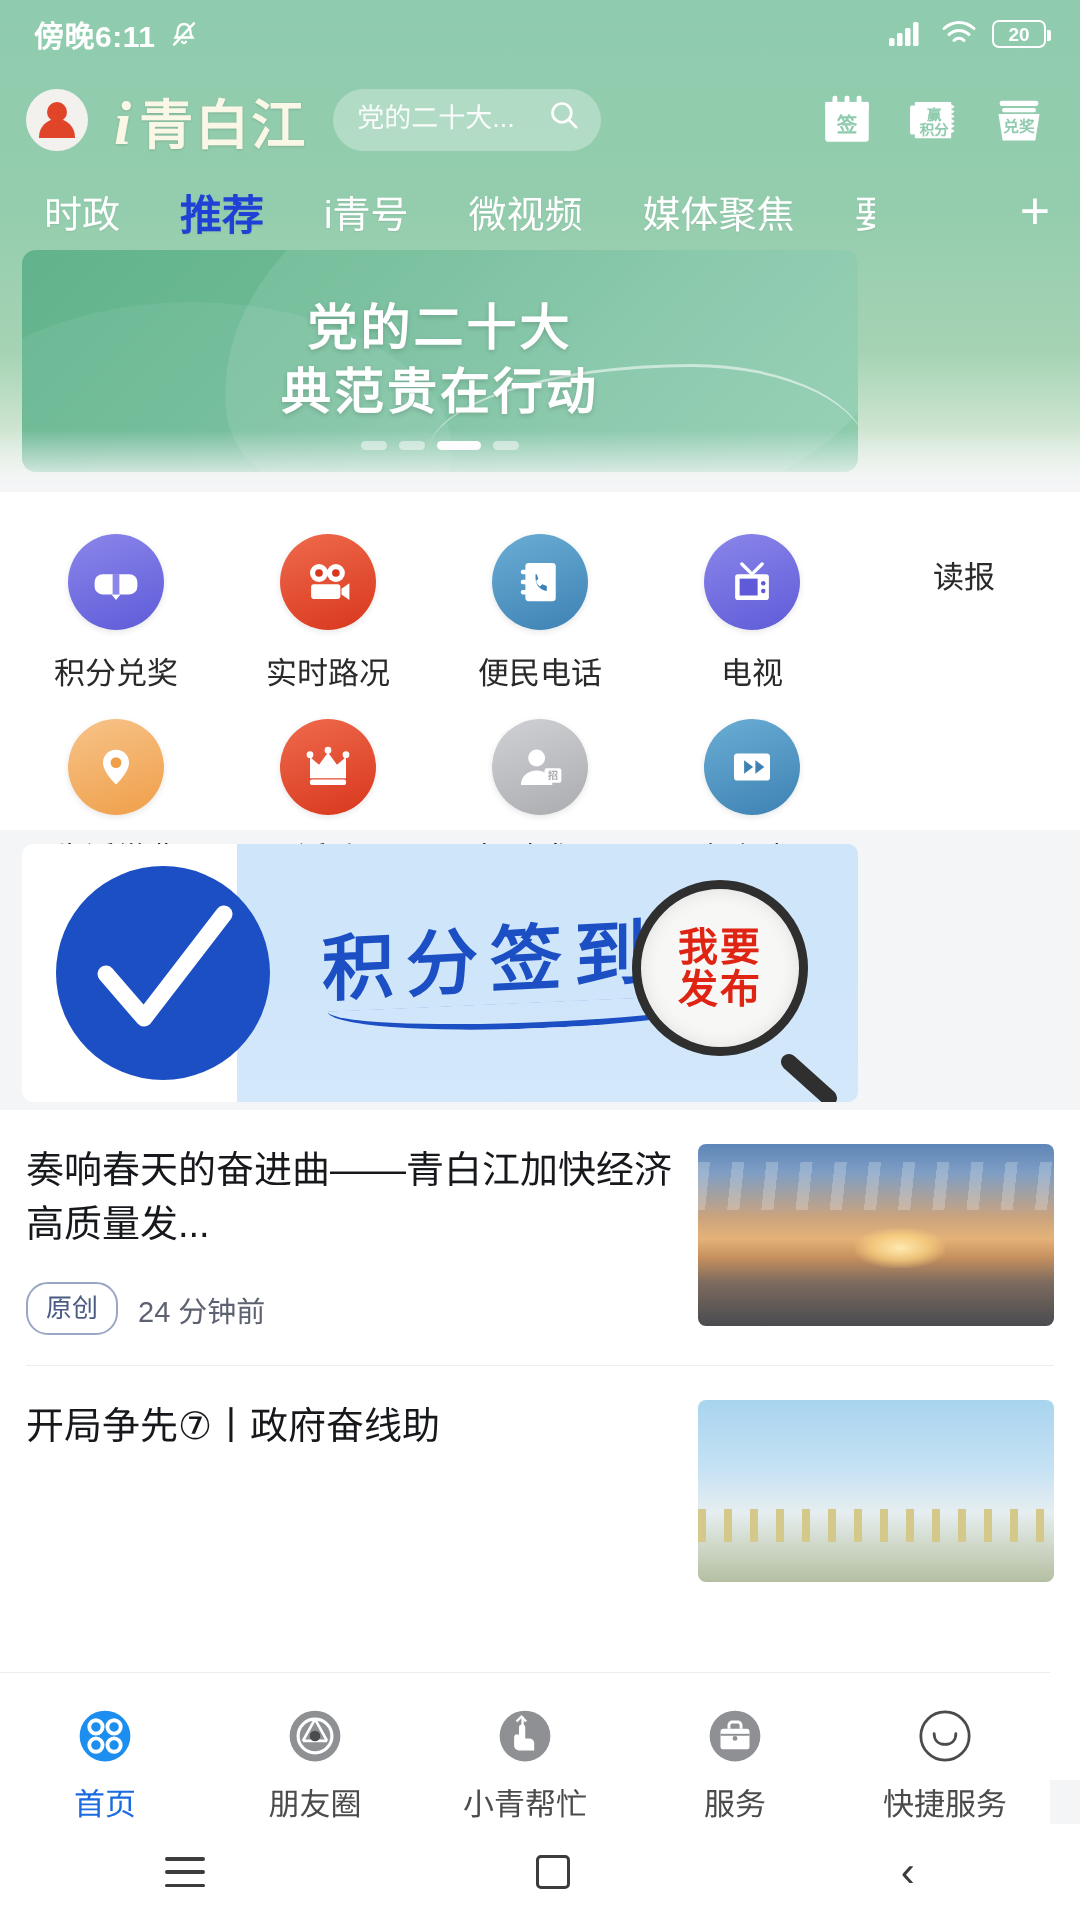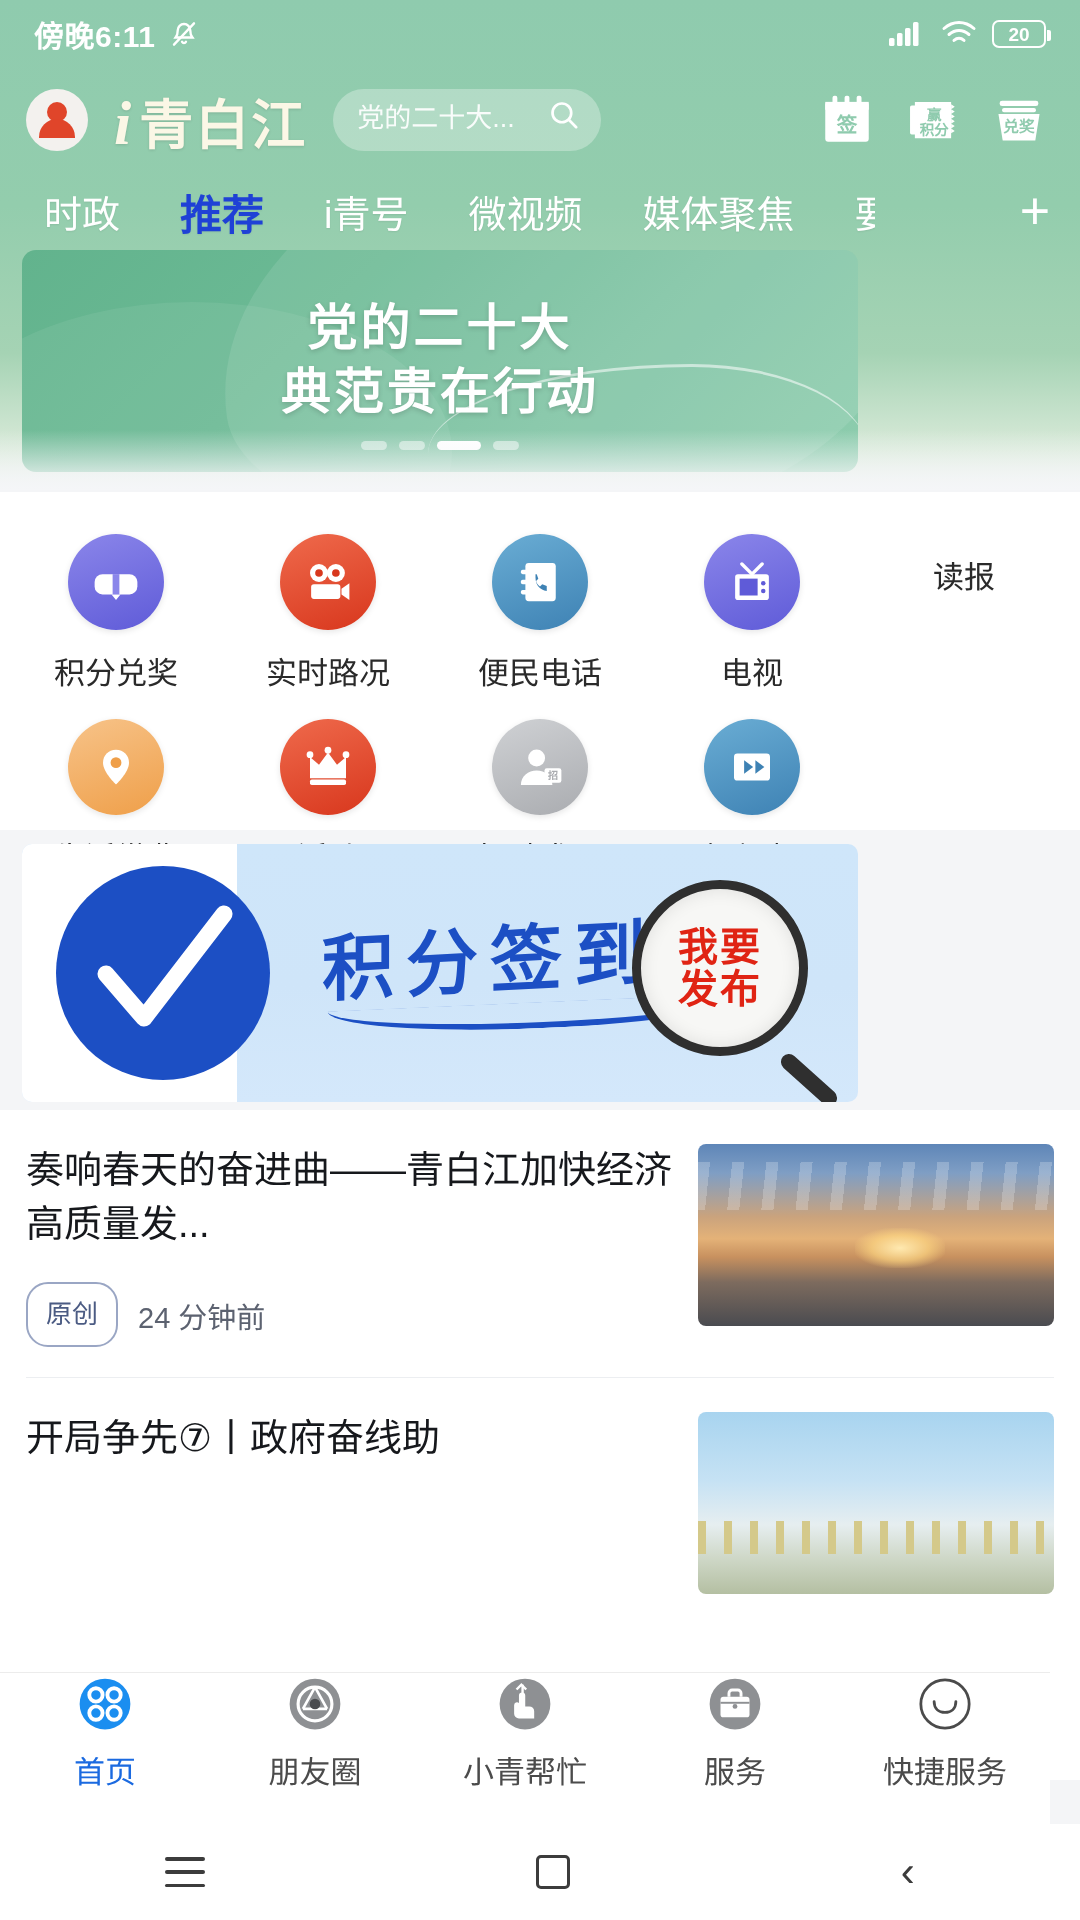--- a/index.html
+++ b/index.html
@@ -199,21 +199,21 @@
     display:flex; padding:34px 26px 0 26px; gap:21px;
   }
   .art-main{ flex:1 1 auto; min-width:0; }
   .art-title{
     font-size:38px; color:#16181c; line-height:1.42; font-weight:400;
     display:-webkit-box;-webkit-line-clamp:2;-webkit-box-orient:vertical;overflow:hidden;
   }
   .art-meta{ display:flex;align-items:center;gap:20px;margin-top:30px; }
   .badge{
     border:2px solid #9aa6c4;border-radius:22px;color:#4b5b83;
-    font-size:26px;padding:15px 18px;line-height:1.2;text-align:center;
+    font-size:26px;padding:9px 18px;line-height:1.2;text-align:center;
   }
   .art-time{ font-size:29px;color:#5c6270; }
   .thumb{
     width:356px;height:182px;border-radius:8px;flex:0 0 auto;overflow:hidden;position:relative;
   }
   .thumb.sunset{
     background:
       linear-gradient(180deg,#5e86b8 0%,#7f9ec4 16%,#caa37d 40%,#e4b278 52%,#c8915f 62%,#7d6b5e 76%,#4a4b50 100%);
   }
   .thumb.sunset::before{
@@ -230,21 +230,21 @@
   .thumb.city::after{
     content:"";position:absolute;left:0;bottom:22%;width:100%;height:18%;
     background:repeating-linear-gradient(90deg,#d4c98a 0 8px,rgba(212,201,138,0) 8px 26px);
   }
   .divider{ height:1px;background:#eceef1;margin:30px 26px 0 26px; }
 
   
   .bottomnav{
     position:absolute; bottom:96px; left:0; width:1050px; height:152px;
     background:#ffffff; border-top:1px solid #ececec;
-    display:flex; align-items:flex-start;
+    display:flex; align-items:flex-end;
   }
   .nav-item{ flex:1 1 0; display:flex;flex-direction:column;align-items:center;gap:12px; }
   .nav-ic{ width:62px;height:62px;display:flex;align-items:center;justify-content:center; }
   .nav-ic svg{display:block;}
   .nav-label{ font-size:31px; color:#4b4b4b; }
   .nav-item.active .nav-label{ color:#1b6ae0; }
 
   
   .sysnav{
     position:absolute; bottom:0; left:0; width:1080px; height:96px;

